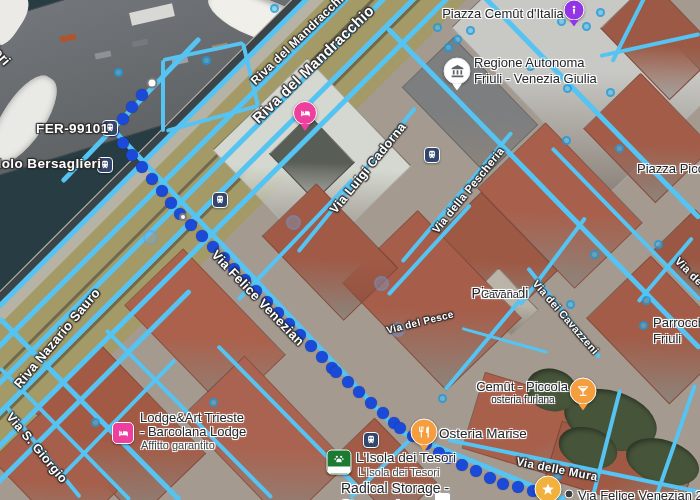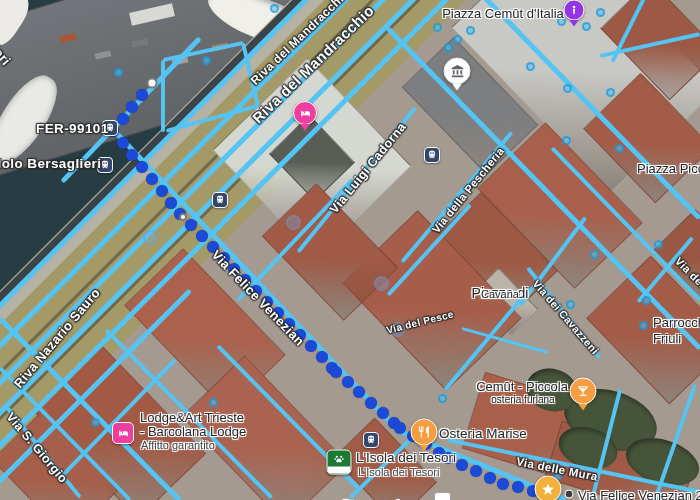--- a/index.html
+++ b/index.html
@@ -288,35 +288,38 @@
         <circle cx="16" cy="8" r="2"></circle>
         <circle cx="5" cy="12" r="1.6"></circle>
         <circle cx="19" cy="12" r="1.6"></circle>
         <path d="M12 11c-2.5 0-5 2.6-5 5 0 1.4 1 2.2 2.3 2.2 1 0 1.8-.5 2.7-.5s1.7.5 2.7.5C16 18.2 17 17.4 17 16c0-2.4-2.5-5-5-5z"></path>
       </svg>
     <div style="position:absolute;left:0;right:0;bottom:0;height:7px;background:#fff"></div>
   </div>
   <div class="pdot-black" style="left:569px;top:494px"></div>
 
   <div class="pl ctr" style="left:503px;top:6px;font-size:13px">Piazza Cemût d'Italia</div>
+  <div class="pl" style="left:474px;top:55px;font-size:13px">Regione Autonoma</div>
+  <div class="pl" style="left:474px;top:71px;font-size:13px">Friuli - Venezia Giulia</div>
   <div class="rl" style="left:36px;top:121px;font-size:13.5px">FER-99101</div>
   <div class="wdot" style="left:99px;top:128px;width:5px;height:5px;border-width:1.5px"></div>
   <div class="rl" style="left:-10px;top:156px;font-size:13.5px">Molo Bersaglieri</div>
   <div class="pl ctr" style="left:500px;top:285px;font-size:14px">Piazza di</div>
   <div class="pl ctr" style="left:500px;top:288px;font-size:11px">Cavana</div>
   <div class="pl" style="left:637px;top:161px;font-size:13px">Piazza Piccola</div>
   <div class="pl" style="left:653px;top:315px;font-size:13px">Parrocchia</div>
   <div class="pl" style="left:653px;top:331px;font-size:13px">Friuli</div>
   <div class="pl ctr" style="left:522px;top:379px;font-size:13px">Cemût - Piccola</div>
   <div class="pl ctr" style="left:523px;top:394px;font-size:10px">osteria furlana</div>
   <div class="pl ctr" style="left:483px;top:426px;font-size:13.5px">Osteria Marise</div>
   <div class="pl" style="left:140px;top:410px;font-size:13px">Lodge&amp;Art Trieste</div>
   <div class="pl" style="left:140px;top:424px;font-size:13px">- Barcolana Lodge</div>
   <div class="pl sub" style="left:141px;top:439px;font-size:11px">Affitto garantito</div>
   <div class="pl" style="left:356px;top:450px;font-size:13.5px">L'Isola dei Tesori</div>
   <div class="pl sub" style="left:358px;top:466px;font-size:11px">L'Isola dei Tesori</div>
+  <div class="pl" style="left:341px;top:480px;font-size:14px">Radical Storage -</div>
   <div class="pl" style="left:341px;top:497px;font-size:14px">Storage Area</div>
   <div class="pl" style="left:578px;top:488px;font-size:13px">Via Felice Venezian 21</div>
 
   <div class="wdot" style="left:152px;top:83px;width:11px;height:11px"></div>
   <div class="wdot" style="left:183px;top:217px;width:8px;height:8px;border-width:2px"></div>
 
 </div>
 
 </body></html>

